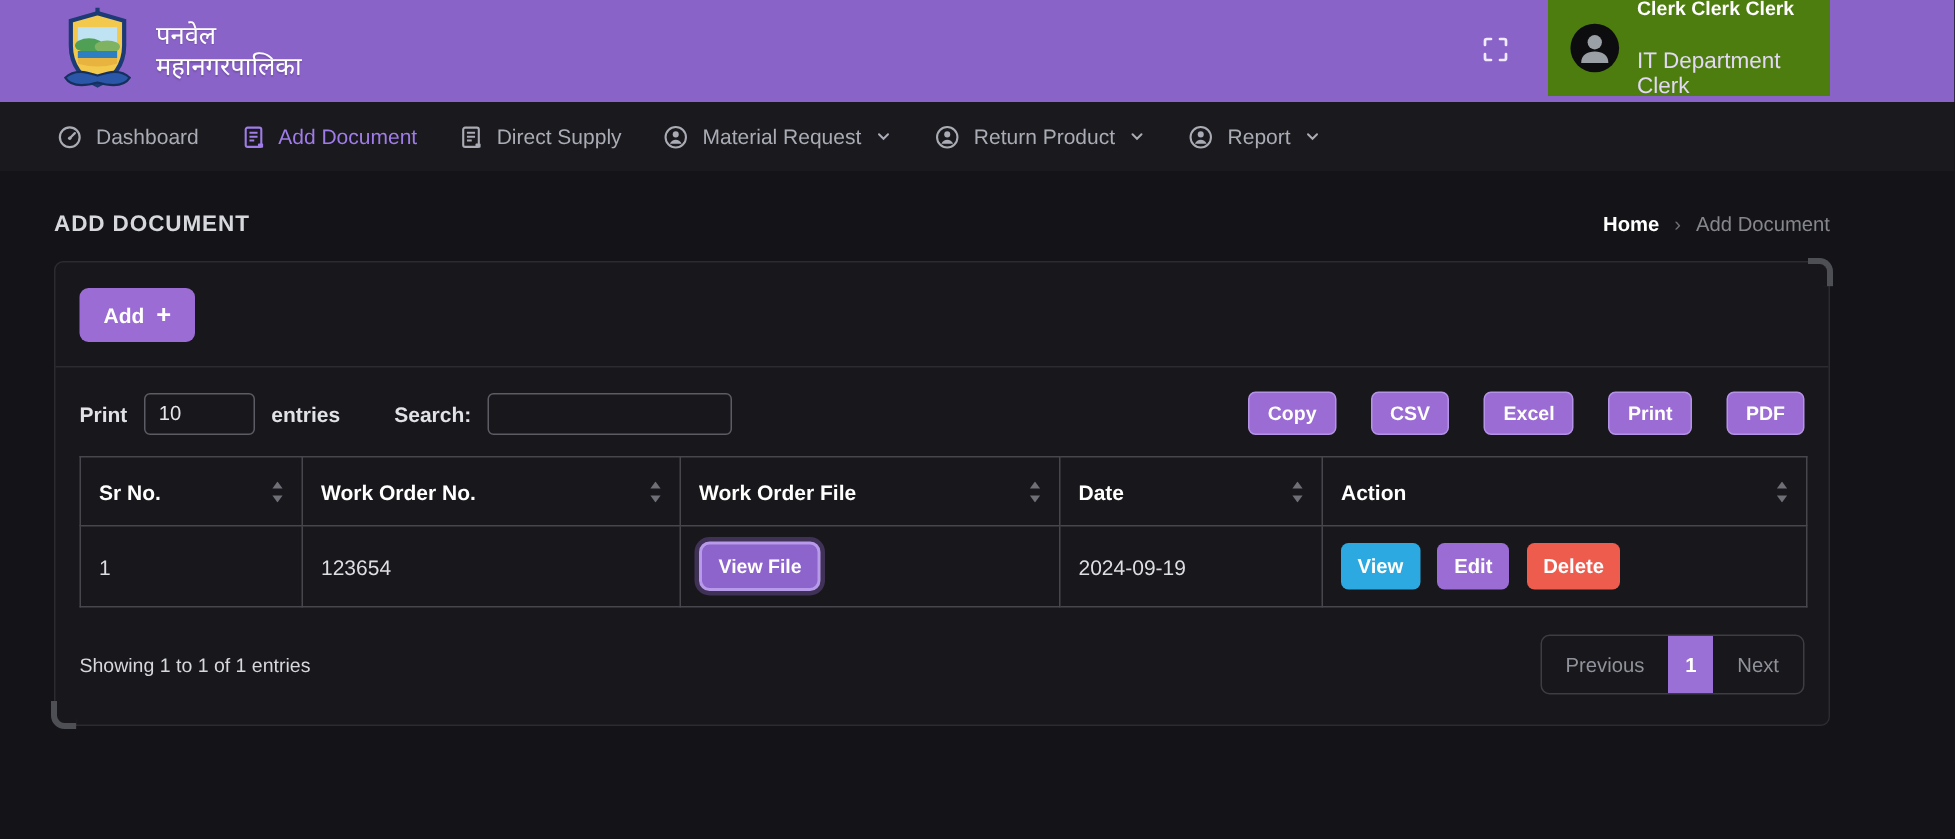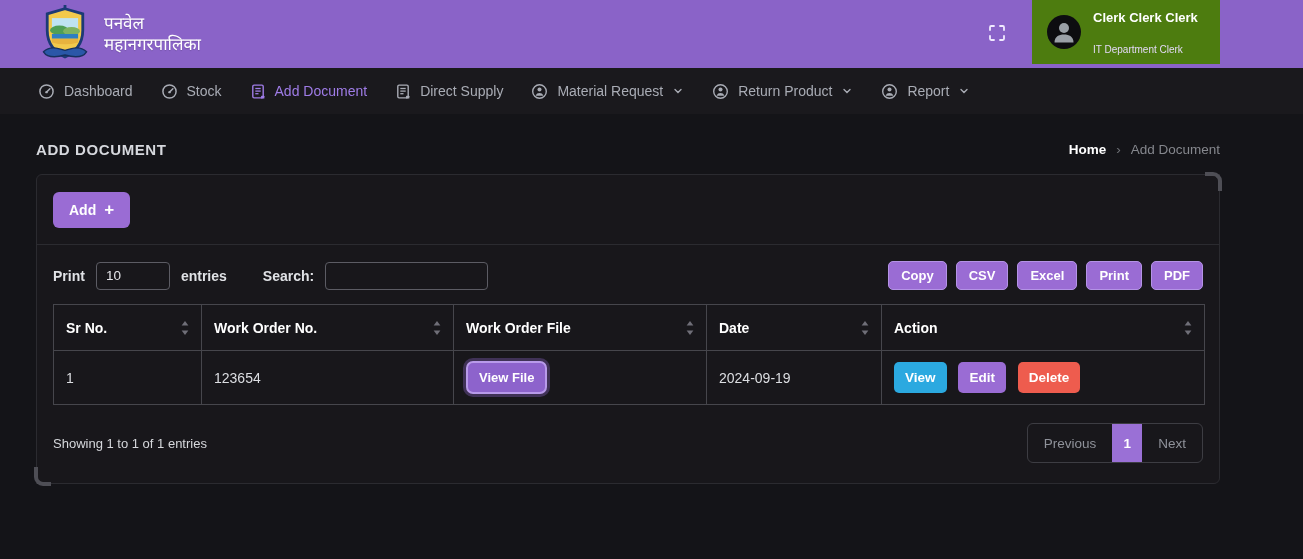--- a/index.html
+++ b/index.html
@@ -10,21 +10,21 @@
     font-family:"Liberation Sans", sans-serif;
   }
 
   
   .header { height:68px; background:#8a63c8; position:relative; display:flex; align-items:center; }
   .brand { display:flex; align-items:center; gap:12px; margin-left:38px; }
   .brand-text { color:#ffffff; font-weight:400; font-size:17px; line-height:1.25; text-shadow:0 1px 1px rgba(0,0,0,.15); }
   .fullscreen-btn { position:absolute; left:986px; top:23px; width:22px; height:22px; background:none; border:none; padding:0; cursor:pointer; color:#f0eaff; }
   .user-panel { position:absolute; left:1032px; top:0; width:188px; height:64px; background:#4d7c0f; display:flex; align-items:center; gap:11px; padding-left:14px; cursor:pointer; }
   .user-name { color:#ffffff; font-size:13px; font-weight:700; }
-  .user-role { color:#e3d9f6; font-size:10px; margin-top:19px; }
+  .user-role { color:#e3d9f6; font-size:15px; margin-top:19px; }
 
   
   .nav { height:46px; background:#1a191d; display:flex; align-items:center; padding-left:24px; }
   .nav-item { display:flex; align-items:center; gap:9px; padding:0 14px; height:46px; color:#a9acb5; font-size:14px; font-weight:500; cursor:pointer; white-space:nowrap; }
   .nav-item.active { color:#9f7ce7; }
   .nav-item svg { flex:0 0 auto; }
 
   
   .content { width:1184px; margin-left:36px; }
   .title-row { display:flex; justify-content:space-between; align-items:center; margin-top:22px; height:26px; }
@@ -42,21 +42,21 @@
   .btn-add { background:#9a6cd4; color:#fff; border:none; border-radius:6px; padding:10px 16px; font-size:14px; font-weight:700; display:inline-flex; align-items:center; gap:8px; cursor:pointer; font-family:inherit; }
   .btn-add .plus { font-size:17px; font-weight:700; line-height:14px; }
   .divider { border-top:1px solid #2b2b30; }
   .card-body { padding:16px 16px 20px; }
 
   .controls-row { display:flex; align-items:center; }
   .ctl-label { font-size:14px; font-weight:600; color:#e0e2e6; }
   .page-size { width:74px; height:28px; border:1px solid #5c5c64; border-radius:4px; display:flex; align-items:center; justify-content:space-between; padding:0 9px; margin:0 11px; font-size:13.5px; color:#e5e6ea; cursor:pointer; background:transparent;gap:48px; }
   .search-wrap { margin-left:36px; display:flex; align-items:center; gap:11px; }
   .search-input { width:163px; height:28px; border:1px solid #5c5c64; border-radius:4px; background:transparent; color:#e5e6ea; padding:0 8px; font-family:inherit; font-size:13.5px; }
-  .export-group { margin-left:auto; display:flex; gap:9px; }
+  .export-group { margin-left:auto; display:flex; gap:23px; }
   .btn-export { background:#9a6cd4; border:1px solid #b493e6; color:#fff; border-radius:5px; padding:6px 12px; font-size:13px; font-weight:700; cursor:pointer; font-family:inherit; }
 
   
   table.data-table { width:100%; border-collapse:collapse; table-layout:fixed; margin-top:14px; }
   .data-table th, .data-table td { border:1px solid #46464c; padding:0 12px; }
   .data-table th { height:46px; }
   .data-table td { height:54px; font-size:14px; color:#dcdee2; }
   .th-inner { display:flex; align-items:center; justify-content:space-between; }
   .th-label { font-size:14px; font-weight:700; color:#ffffff; }
   .sort-icon { color:#6f6f78; }
@@ -120,28 +120,20 @@
 </div>
 
 <div class="nav">
   <div class="nav-item">
     <svg width="17" height="17" viewBox="0 0 16 16">
       <circle cx="8" cy="8" r="6.2" fill="none" stroke="currentColor" stroke-width="1.4"></circle>
       <path d="M8 8.6 L11.2 5.4" stroke="currentColor" stroke-width="1.4" stroke-linecap="round"></path>
       <circle cx="8" cy="8.6" r="1.1" fill="currentColor"></circle>
     </svg>
     <span>Dashboard</span>
-  </div>
-  <div class="nav-item">
-    <svg width="17" height="17" viewBox="0 0 16 16">
-      <circle cx="8" cy="8" r="6.2" fill="none" stroke="currentColor" stroke-width="1.4"></circle>
-      <path d="M8 8.6 L11.2 5.4" stroke="currentColor" stroke-width="1.4" stroke-linecap="round"></path>
-      <circle cx="8" cy="8.6" r="1.1" fill="currentColor"></circle>
-    </svg>
-    <span>Stock</span>
   </div>
   <div class="nav-item active">
     <svg width="16" height="17" viewBox="0 0 16 16">
       <rect x="2.8" y="1.6" width="10.4" height="12.8" rx="1.3" fill="none" stroke="currentColor" stroke-width="1.4"></rect>
       <line x1="5.3" y1="5" x2="10.7" y2="5" stroke="currentColor" stroke-width="1.3"></line>
       <line x1="5.3" y1="7.6" x2="10.7" y2="7.6" stroke="currentColor" stroke-width="1.3"></line>
       <line x1="5.3" y1="10.2" x2="8.5" y2="10.2" stroke="currentColor" stroke-width="1.3"></line>
       <rect x="11" y="12.2" width="3.4" height="2.8" rx="0.6" fill="currentColor"></rect>
     </svg>
     <span>Add Document</span>

